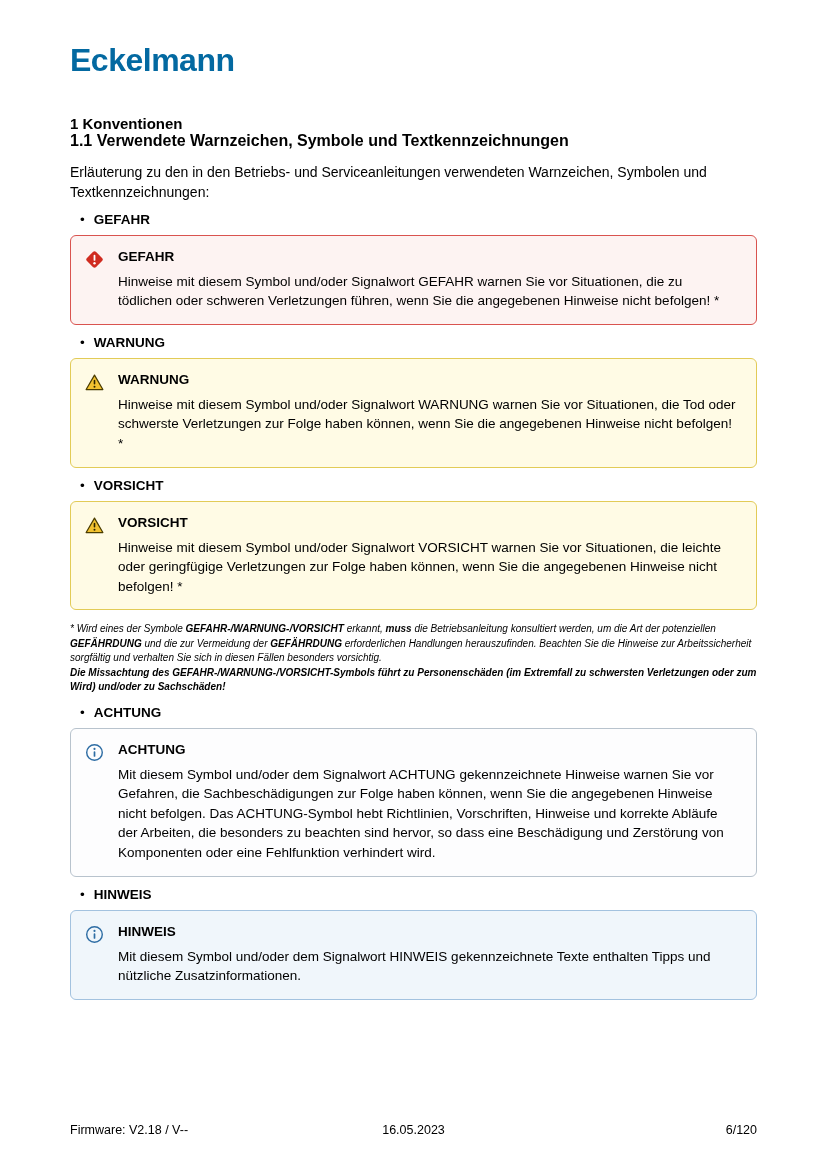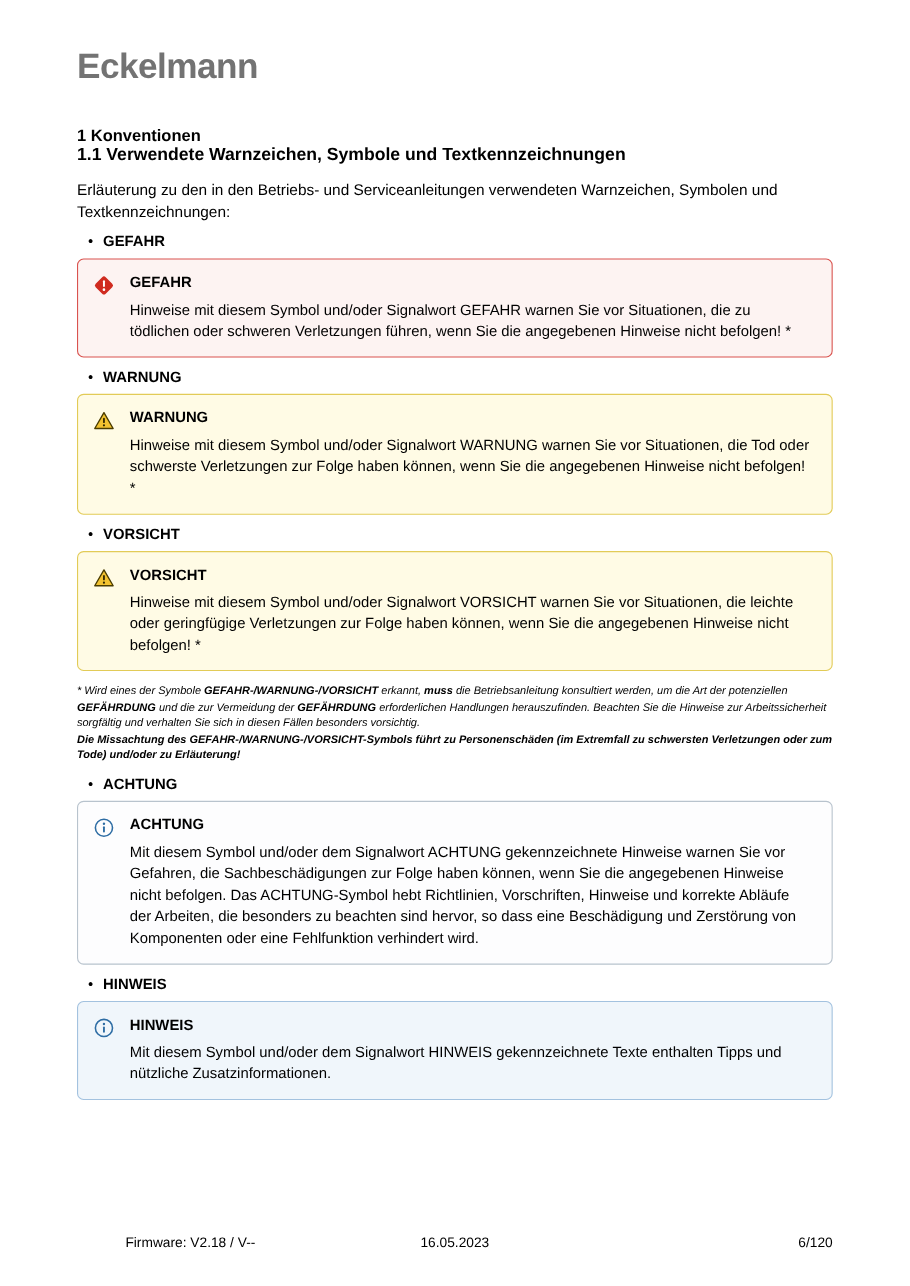--- a/index.html
+++ b/index.html
@@ -1,38 +1,38 @@
 <!DOCTYPE html>
 <html><head>
 <meta charset="utf-8">
 <style>
   * { margin:0; padding:0; box-sizing:border-box; }
   html,body { background:#ffffff; }
   body { font-family:"Liberation Sans", sans-serif; color:#000; }
   .page { position:relative; width:827px; height:1169px; margin:0 auto; background:#fff; padding:42px 70px 0 70px; overflow:hidden; }
-  .logo { font-size:32px; font-weight:bold; color:#737373; letter-spacing:-0.5px; margin-bottom:36px; }
+  .logo { font-size:32px; font-weight:bold; color:#0369a1; letter-spacing:-0.5px; margin-bottom:36px; }
   .h1 { font-size:15px; font-weight:bold; }
   .h2 { font-size:16px; font-weight:bold; margin-bottom:13px; }
   .intro { font-size:14px; line-height:1.42; margin-bottom:9px; }
   .bullet { display:flex; align-items:baseline; margin:8px 0 8px 10px; font-size:13.5px; font-weight:bold; }
   .bullet::before { content:"\2022"; font-weight:normal; margin-right:9px; }
   .callout { display:flex; border:1px solid #ccc; border-radius:6px; padding:13px 16px 13px 14px; margin:4px 0 10px 0; }
   .callout-icon { flex:0 0 20px; margin-right:13px; padding-top:1px; }
   .callout-content { flex:1; }
   .callout-title { font-size:13.5px; font-weight:bold; margin-bottom:8px; }
   .callout-body { font-size:13.5px; line-height:1.45; }
   .callout.danger  { border-color:#d9534f; background:#fdf3f2; }
   .callout.warning { border-color:#e2cb57; background:#fffbe5; }
   .callout.notice  { border-color:#b8c3cd; background:#fdfdfe; }
   .callout.info    { border-color:#a3c2df; background:#f0f6fb; }
   .footnote-wrap { margin:12px 0 10px 0; }
   .footnote { font-size:10px; line-height:1.45;font-style:italic; }
   .b { font-weight:bold; }
   .footer { position:absolute; left:70px; right:70px; bottom:30px; height:16px; font-size:12.5px; }
-  .footer-left { position:absolute; left:0;margin-left:44px; }
+  .footer-left { position:absolute; left:0; }
   .footer-center { position:absolute; left:50%; transform:translateX(-50%); }
   .footer-right { position:absolute; right:0; }
 </style>
 </head>
 <body>
 
 <div class="page">
 
   <div class="logo">Eckelmann</div>
 
@@ -88,21 +88,21 @@
       </svg>
     </div>
     <div class="callout-content">
       <div class="callout-title">VORSICHT</div>
       <div class="callout-body">Hinweise mit diesem Symbol und/oder Signalwort VORSICHT warnen Sie vor Situationen, die leichte oder geringfügige Verletzungen zur Folge haben können, wenn Sie die angegebenen Hinweise nicht befolgen! *</div>
     </div>
   </div>
 
   <div class="footnote-wrap">
     <p class="footnote"><span>* Wird eines der Symbole </span><span class="b">GEFAHR-/WARNUNG-/VORSICHT</span><span> erkannt, </span><span class="b">muss</span><span> die Betriebsanleitung konsultiert werden, um die Art der potenziellen </span><span class="b">GEFÄHRDUNG</span><span> und die zur Vermeidung der </span><span class="b">GEFÄHRDUNG</span><span> erforderlichen Handlungen herauszufinden. Beachten Sie die Hinweise zur Arbeitssicherheit sorgfältig und verhalten Sie sich in diesen Fällen besonders vorsichtig.</span></p>
-    <p class="footnote b">Die Missachtung des GEFAHR-/WARNUNG-/VORSICHT-Symbols führt zu Personenschäden (im Extremfall zu schwersten Verletzungen oder zum Tode) und/oder zu Erläuterung!</p>
+    <p class="footnote b">Die Missachtung des GEFAHR-/WARNUNG-/VORSICHT-Symbols führt zu Personenschäden (im Extremfall zu schwersten Verletzungen oder zum Wird) und/oder zu Sachschäden!</p>
   </div>
 
   <div class="bullet">
     <span>ACHTUNG</span>
   </div>
   <div class="callout notice">
     <div class="callout-icon">
       <svg width="19" height="19" viewBox="0 0 20 20">
         <circle cx="10" cy="10" r="8.2" fill="none" stroke="#2e6da4" stroke-width="1.5"></circle>
         <circle cx="10" cy="6.2" r="1.15" fill="#2e6da4"></circle>

